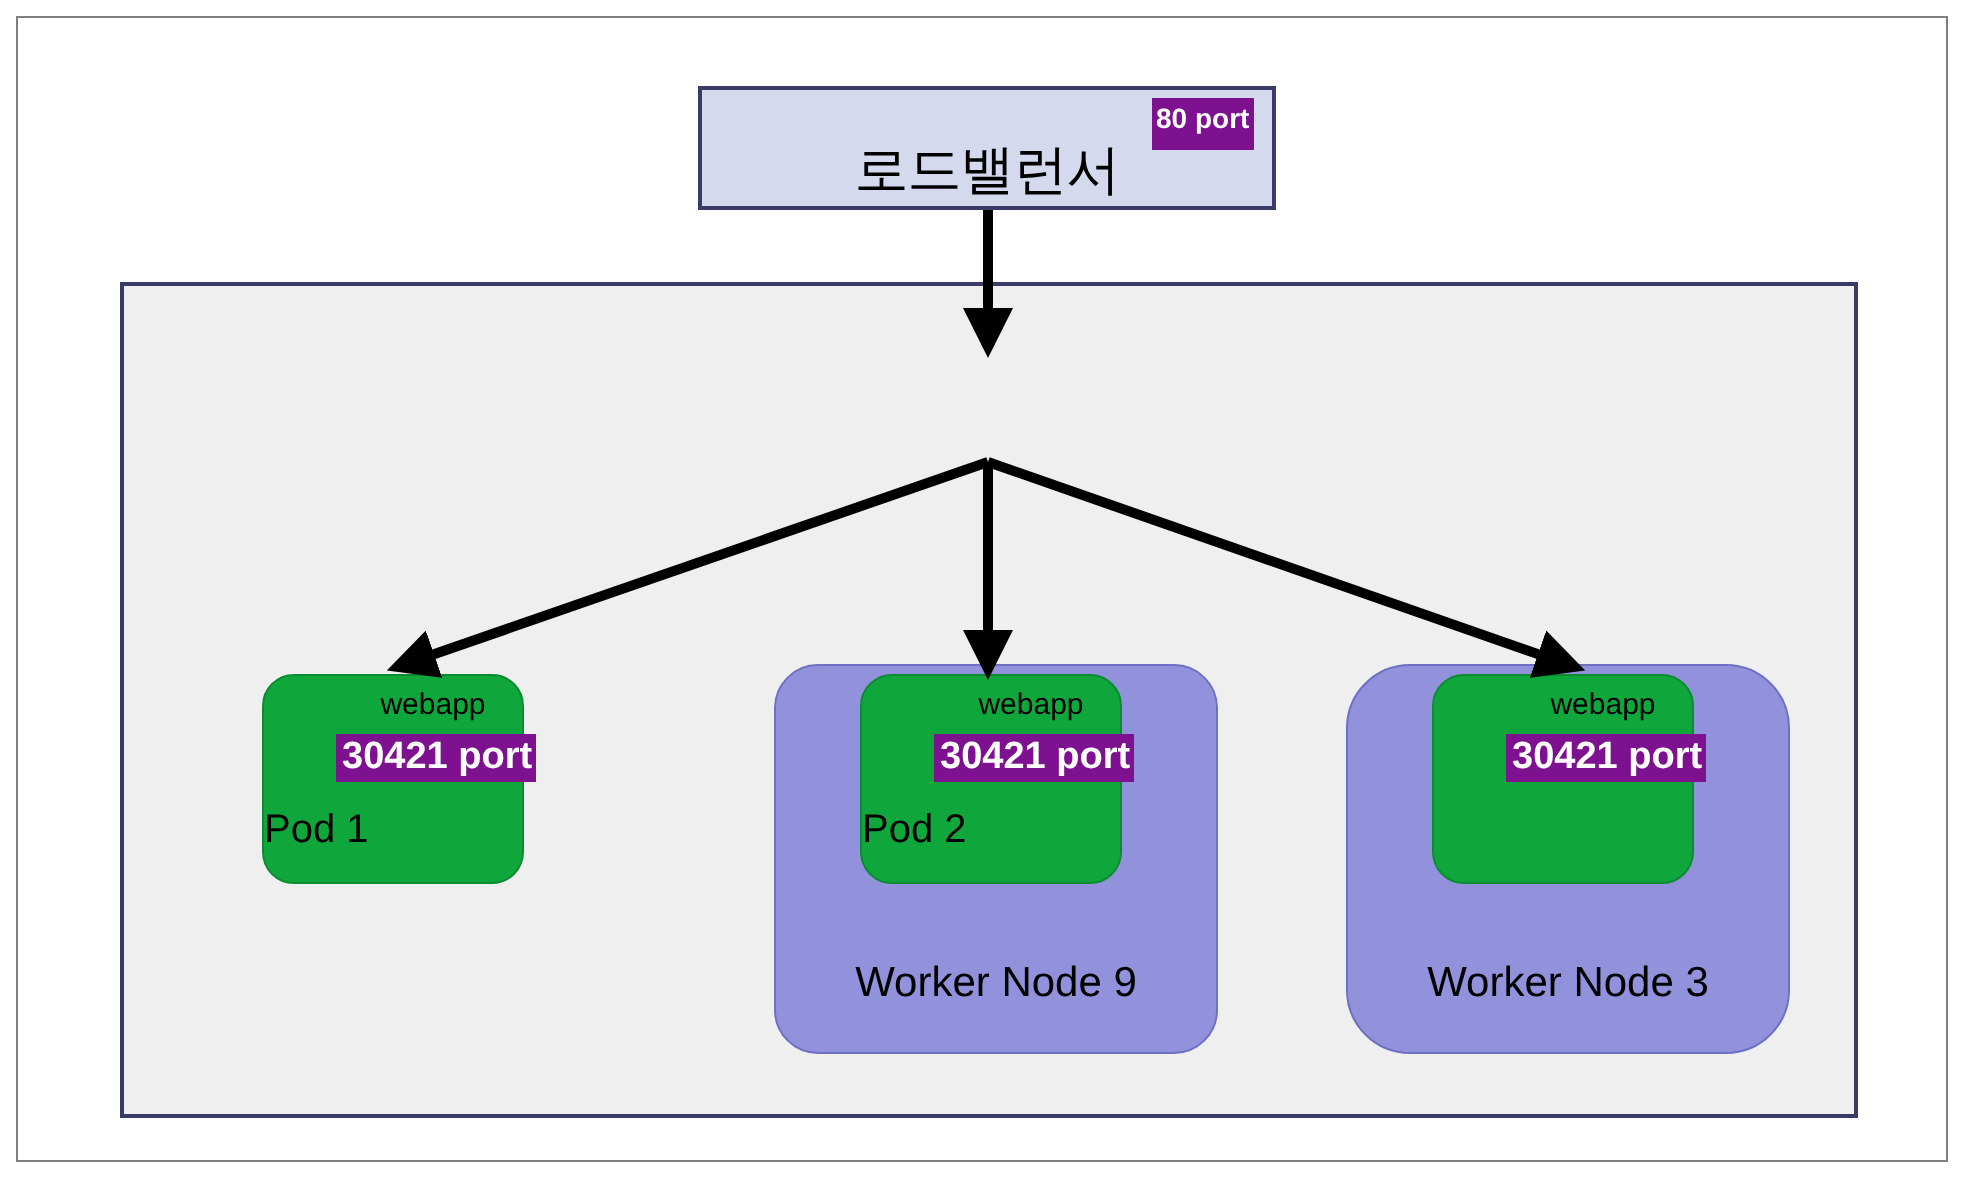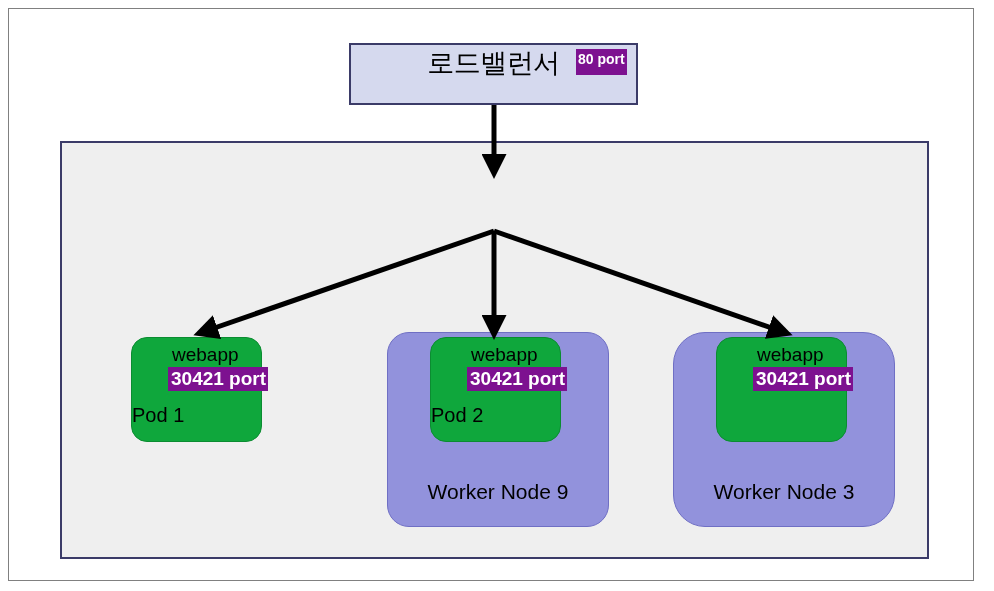--- a/index.html
+++ b/index.html
@@ -40,21 +40,21 @@
     border: 2px solid #3b3b68;
     box-sizing: border-box;
   }
   
   .lav-box {
     position: absolute;
     background: #d5d9ee;
     border: 2px solid #3b3b68;
     box-sizing: border-box;
     display: flex;
-    align-items: flex-start;
+    align-items: flex-end;
     justify-content: center;
   }
   .lav-box .lav-label {
     font-size: 27px;
     color: #000000;
     letter-spacing: -0.5px;
     white-space: nowrap;
   }
   #load-balancer-box {
     left: 349px;
@@ -118,21 +118,22 @@
     box-sizing: border-box;
   }
   #pod-1 { left: 131px; top: 337px; width: 131px; height: 105px; }
   #pod-2 { left: 430px; top: 337px; width: 131px; height: 105px; }
   #pod-3 { left: 716px; top: 337px; width: 131px; height: 105px; }
   .pod-app-label {
     position: absolute;
     left: 0;
     right: 0;
     top: 6px;
-    font-size: 19px;
+    text-align: center;
+    font-size: 15px;
     color: #000000;
     padding-left: 40px;
   }
   .pod-name-label {
     position: absolute;
     left: 0;
     right: 0;
     top: 66px;
     text-align: left;
     font-size: 20px;

